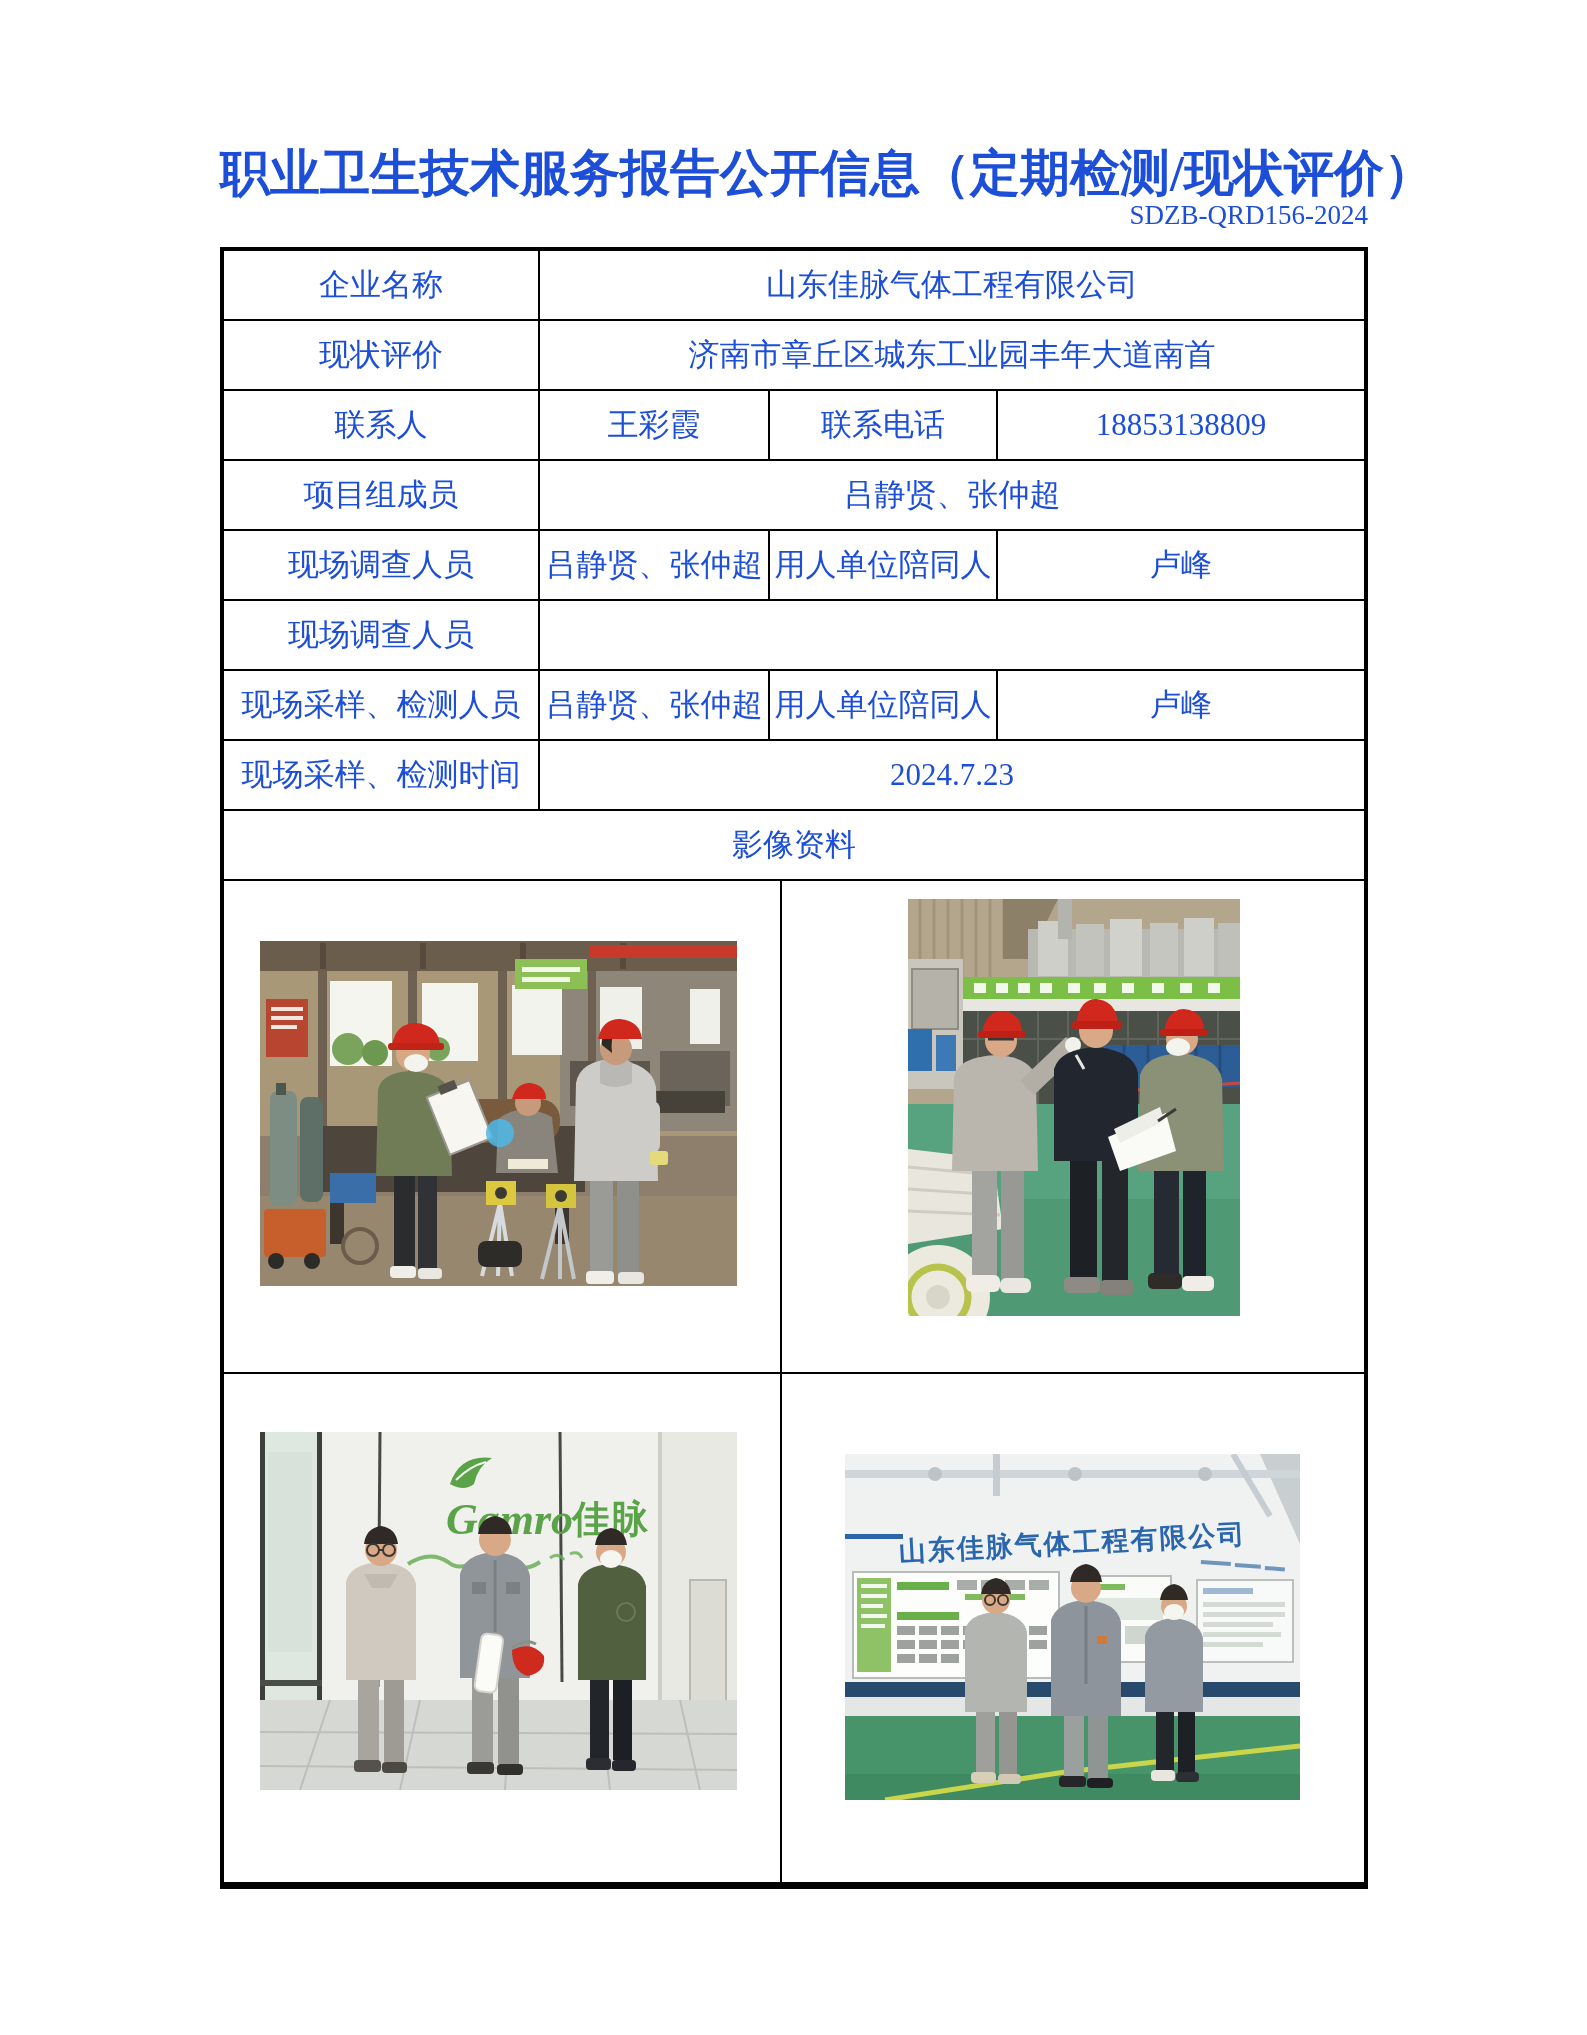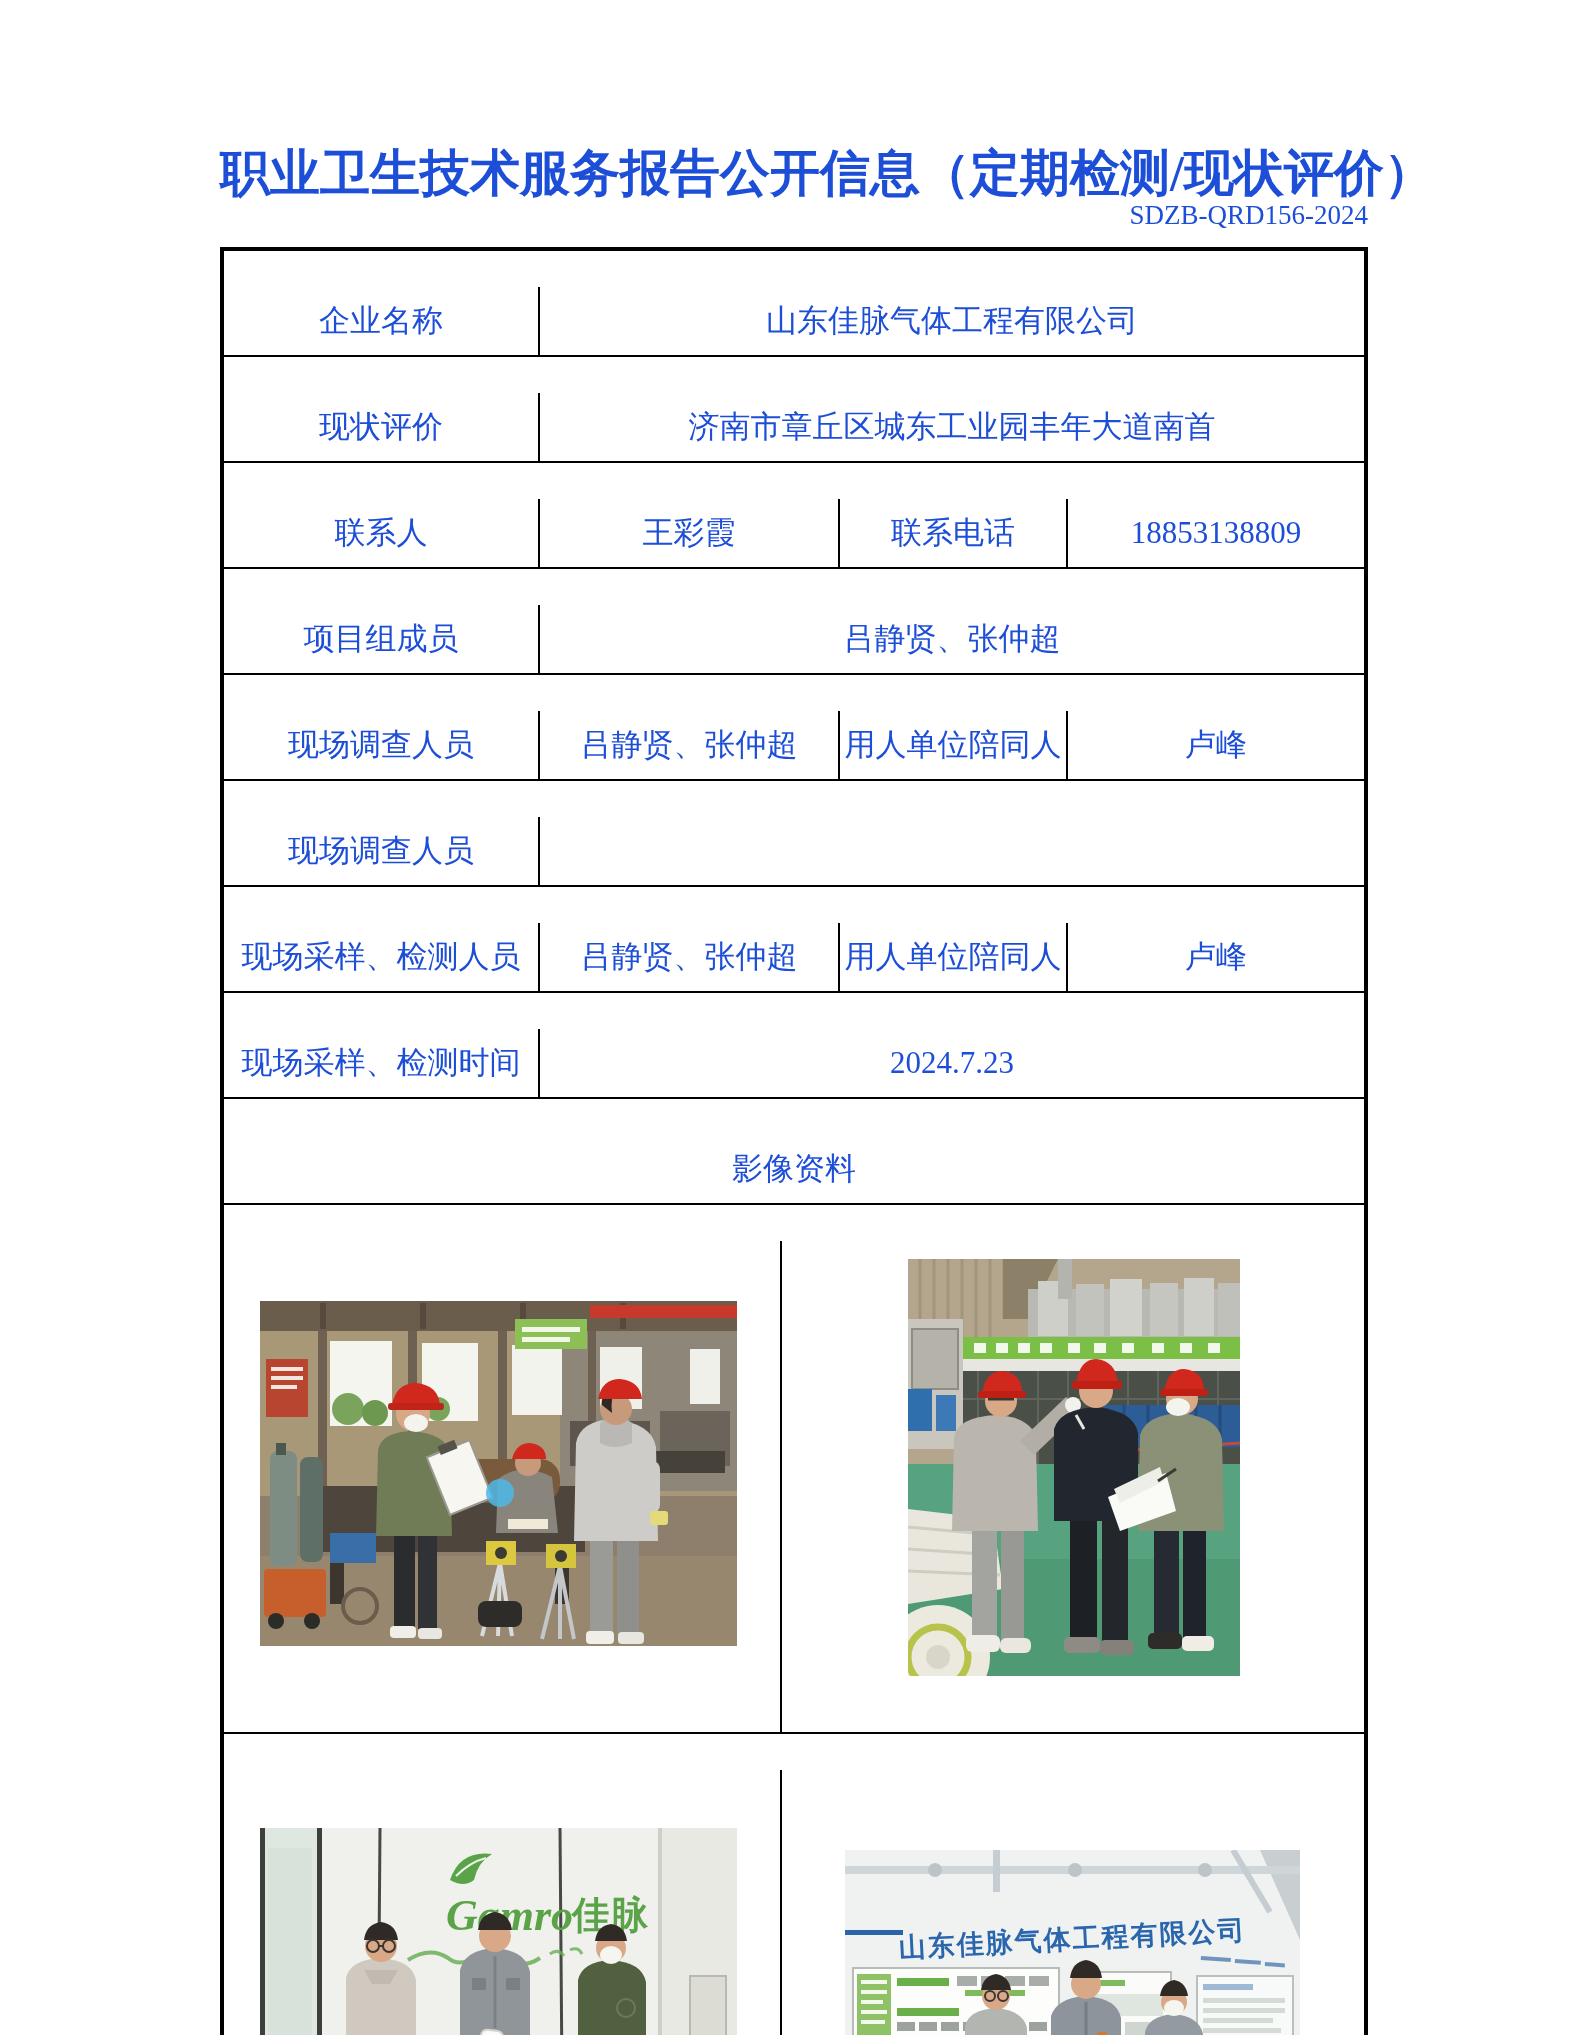--- a/index.html
+++ b/index.html
@@ -14,31 +14,31 @@
   .doc-code{
     position:absolute;left:220px;top:200px;width:1148px;
     text-align:right;font-size:27px;line-height:1.15;
   }
   .info-table{
     position:absolute;left:220px;top:247px;width:1148px;
     border:4px solid #000;border-bottom-width:7px;
     box-sizing:border-box;background:#fff;
   }
   .info-table *{box-sizing:border-box;}
-  .trow{display:flex;height:70px;border-bottom:2px solid #000;margin-top:36px;}
+  .trow{display:flex;height:70px;border-bottom:2px solid #000;}
   .trow.photos-1{height:493px;}
   .trow.photos-2{height:508px;border-bottom:none;}
   .cell{
     display:flex;align-items:center;justify-content:center;
     font-size:31px;border-right:2px solid #000;overflow:hidden;
     text-align:center;line-height:1.1;
   }
   .cell.last{border-right:none;flex:1;}
   .cl{width:316px;}      
-  .cv1{width:300px;}     
+  .cv1{width:230px;}     
   .cl2{width:228px;}     
   .photo-cell-left{position:relative;width:558px;border-right:2px solid #000;}
   .photo-cell-right{position:relative;flex:1;}
   .photo{position:absolute;overflow:hidden;background:#e8e6e0;}
   .photo svg{display:block;width:100%;height:100%;}
   #photo-workshop{left:36px;top:60px;width:477px;height:345px;}
   #photo-sampling{left:126px;top:18px;width:332px;height:417px;}
   #photo-lobby{left:36px;top:58px;width:477px;height:358px;}
   #photo-wall{left:63px;top:80px;width:455px;height:346px;}
 </style>

